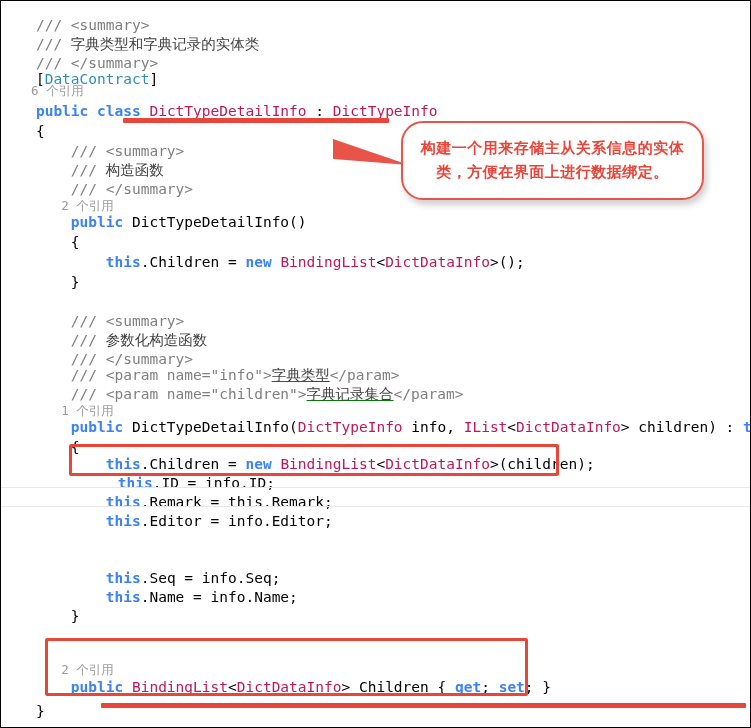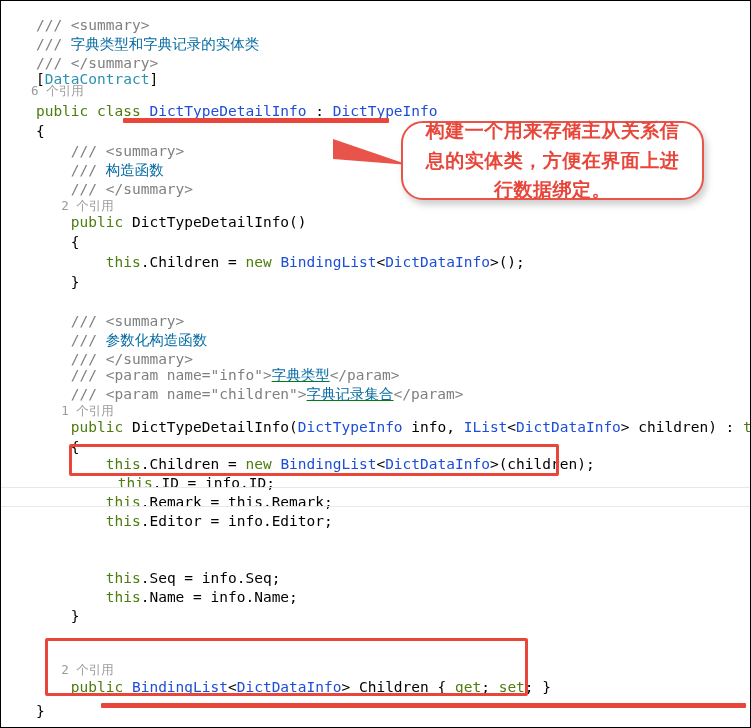--- a/index.html
+++ b/index.html
@@ -39,24 +39,24 @@
     color: #000000;
   }
   .code-line.ref {
     font-size: 12.5px;
     color: #9a9a9a;
     line-height: 19px;
     height: 19px;
   }
 
   
-  .kw   { color: #4d7c0f; }            
-  .typ  { color: #1d4ed8; }            
+  .kw   { color: #3b82f6; font-weight: bold; }            
+  .typ  { color: #be185d; }            
   .cmt  { color: #808080; }            
-  .cmtg { color: #0369a1; }            
+  .cmtg { color: #404040; }            
   .attr { color: #2b91af; }            
   .pun  { color: #000000; }
   .sqgl { text-decoration: underline; text-decoration-color: #008000; }
 
   
   .hairline {
     position: absolute;
     left: 0;
     width: 749px;
     height: 1px;
@@ -88,21 +88,21 @@
     background: #ffffff;
     box-shadow: 3px 5px 6px rgba(120,120,120,0.35);
     display: flex;
     align-items: center;
     justify-content: center;
     text-align: center;
     padding: 6px 14px;
   }
   .callout-text {
     font-family: "DejaVu Sans", "Liberation Sans", sans-serif;
-    font-size: 19px;
+    font-size: 15px;
     font-weight: bold;
     color: #e8463a;
     line-height: 1.55;
     letter-spacing: 0.5px;
   }
   .callout-tail {
     position: absolute;
     overflow: visible;
   }
 </style>

